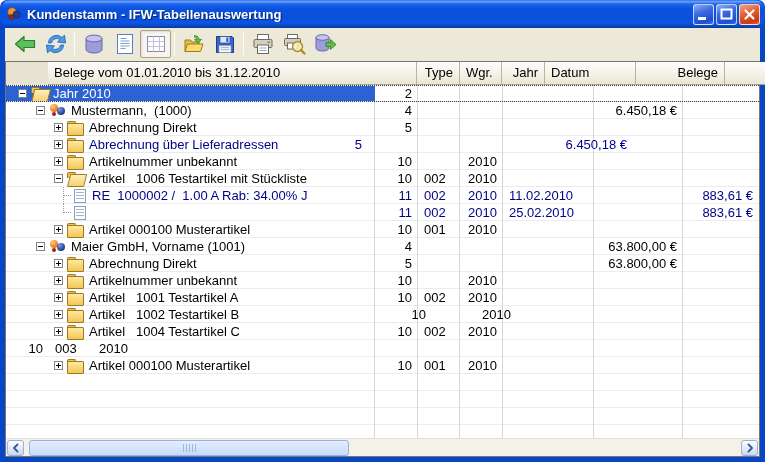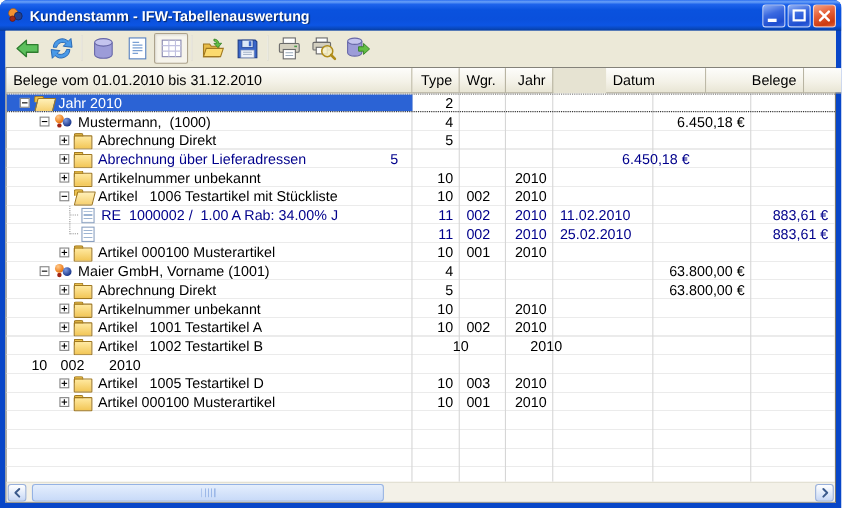--- a/index.html
+++ b/index.html
@@ -8,21 +8,21 @@
   }
   *{box-sizing:border-box;}
   html,body{margin:0;padding:0;background:#fff;}
   body{font-family:"Liberation Sans",sans-serif;}
 
   .window{width:765px;height:462px;border-radius:7px 7px 0 0;overflow:hidden;
     background:var(--border-blue);display:flex;flex-direction:column;position:relative;}
 
   
   .titlebar{height:28px;flex:none;display:flex;align-items:center;padding:0 5px 0 6px;
-    background:linear-gradient(180deg,#2d6ff0 0%,#6aa2f8 6%,#1e64ec 14%,#0a52de 32%,#0a50dc 62%,#0c55e4 82%,#0846b8 94%,#063a9a 100%);}
+    background:linear-gradient(180deg,#2d6ff0 0%,#6aa2f8 6%,#1e64ec 14%,#0a52de 32%,#0a50dc 62%,#0c55e4 82%,#0846b8 94%,#063a9a 100%);border-radius:10px;}
   .app-icon{width:16px;height:16px;flex:none;margin-right:5px;}
   .title-text{color:#fff;font-weight:bold;font-size:13px;text-shadow:1px 1px 1px rgba(0,0,0,.55);
     white-space:nowrap;overflow:hidden;flex:1;}
   .ctl{width:21px;height:21px;flex:none;margin-left:2px;border-radius:3px;
     border:1px solid rgba(255,255,255,.7);display:flex;align-items:center;justify-content:center;cursor:default;}
   .ctl.minb,.ctl.maxb{background:linear-gradient(160deg,#8fb0f4 0%,#3a69e0 40%,#1e4ed0 80%,#3a69e0 100%);}
   .ctl.closeb{background:linear-gradient(160deg,#f2a285 0%,#e6613a 40%,#cc3a10 80%,#e06038 100%);}
 
   
   .frame{flex:1;min-height:0;padding:0 5px 5px;display:flex;flex-direction:column;}
@@ -225,25 +225,25 @@
                 <ellipse cx="9.5" cy="5.5" rx="6.5" ry="2.8" fill="#c4c4ee" stroke="#6868a8"></ellipse>
                 <path d="M13 10.5 h4.5 v-3 l5.5 5 -5.5 5 v-3 H13 Z" fill="#62bd44" stroke="#2f7d22" stroke-width="0.8"></path>
               </svg>
             </div>
           </div>
         </div>
       <div class="tb-gap"></div>
 
       <div class="tablebox">
         <div class="thead">
-            <div class="hcell" style="width: 369px; text-align: left;">Belege vom 01.01.2010 bis 31.12.2010</div>
+            <div class="hcell" style="width: 369px; text-align: left; margin-left: 42px;">Belege vom 01.01.2010 bis 31.12.2010</div>
             <div class="hcell" style="width: 43px; text-align: right;">Type</div>
             <div class="hcell" style="width: 42px; text-align: left;">Wgr.</div>
             <div class="hcell" style="width: 43px; text-align: right;">Jahr</div>
-            <div class="hcell" style="width: 91px; text-align: left; margin-left: 48px;">Datum</div>
+            <div class="hcell" style="width: 91px; text-align: left;">Datum</div>
             <div class="hcell" style="width: 89px; text-align: right;">Belege</div>
             <div class="hcell" style="width: 76px; text-align: right;">EK</div>
           </div>
         <div class="tbody">
             <div class="vline" style="left: 368px;"></div>
             <div class="vline" style="left: 411px;"></div>
             <div class="vline" style="left: 453px;"></div>
             <div class="vline" style="left: 496px;"></div>
             <div class="vline" style="left: 587px;"></div>
             <div class="vline" style="left: 676px;"></div>
@@ -422,33 +422,33 @@
                 <div class="lbl">Artikel   1002 Testartikel B</div>
               </div>
               <div class="cell a-right" style="width: 43px;">10</div>
               <div class="cell" style="width: 42px;"></div>
               <div class="cell a-right" style="width: 43px;">2010</div>
               <div class="cell" style="width: 91px;"></div>
               <div class="cell a-right" style="width: 89px;"></div>
               <div class="cell a-right" style="width: 76px;"></div>
             </div>
             <div class="row">
+              <div class="cell tree-cell" style="width: 369px; padding-left: 48px;">
+                <div class="expand plus"></div>
+                <div class="ico folder"></div>
+                <div class="lbl">Artikel   1004 Testartikel C</div>
+              </div>
               <div class="cell a-right" style="width: 43px;">10</div>
               <div class="cell" style="width: 42px;">002</div>
               <div class="cell a-right" style="width: 43px;">2010</div>
               <div class="cell" style="width: 91px;"></div>
               <div class="cell a-right" style="width: 89px;"></div>
               <div class="cell a-right" style="width: 76px;"></div>
             </div>
             <div class="row">
-              <div class="cell tree-cell" style="width: 369px; padding-left: 48px;">
-                <div class="expand plus"></div>
-                <div class="ico folder"></div>
-                <div class="lbl">Artikel   1005 Testartikel D</div>
-              </div>
               <div class="cell a-right" style="width: 43px;">10</div>
               <div class="cell" style="width: 42px;">003</div>
               <div class="cell a-right" style="width: 43px;">2010</div>
               <div class="cell" style="width: 91px;"></div>
               <div class="cell a-right" style="width: 89px;"></div>
               <div class="cell a-right" style="width: 76px;"></div>
             </div>
             <div class="row">
               <div class="cell tree-cell" style="width: 369px; padding-left: 48px;">
                 <div class="expand plus"></div>

